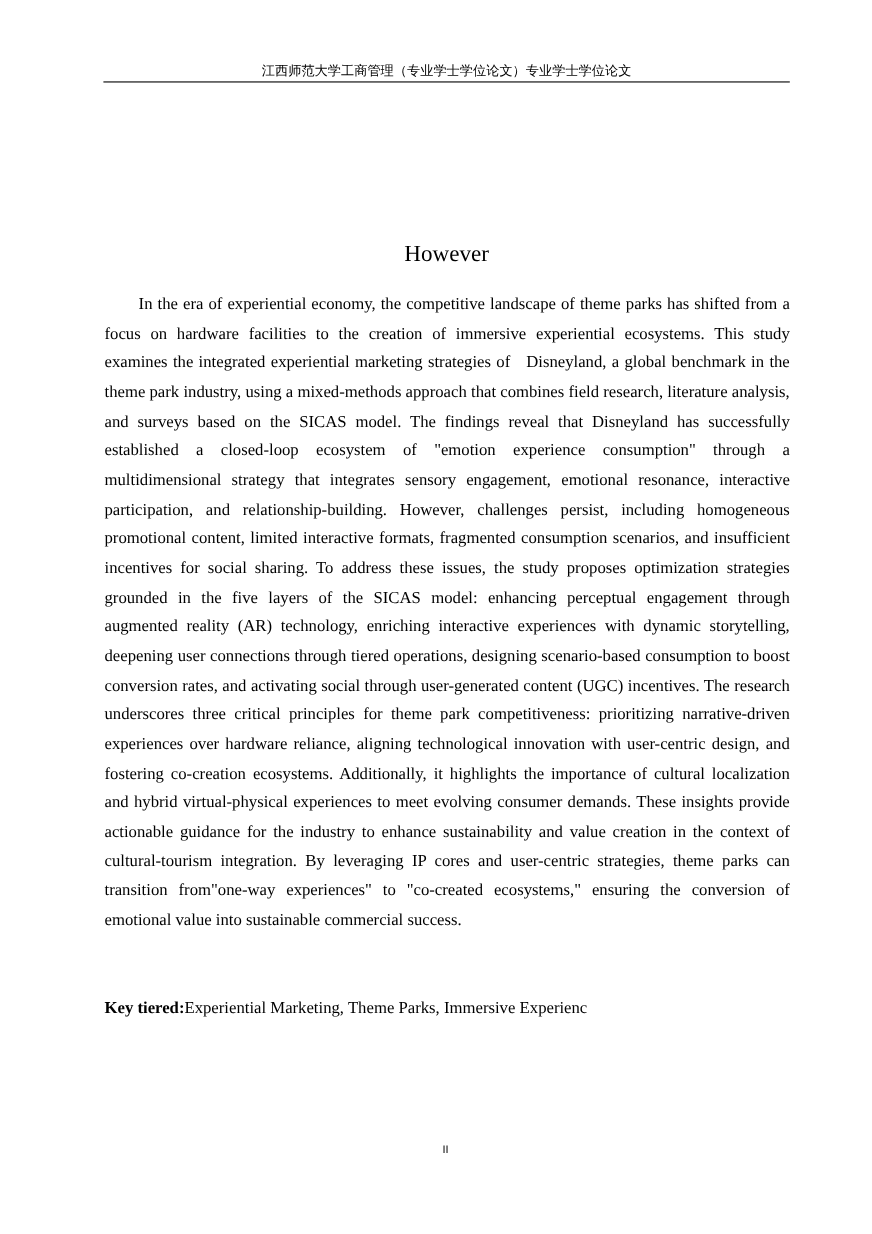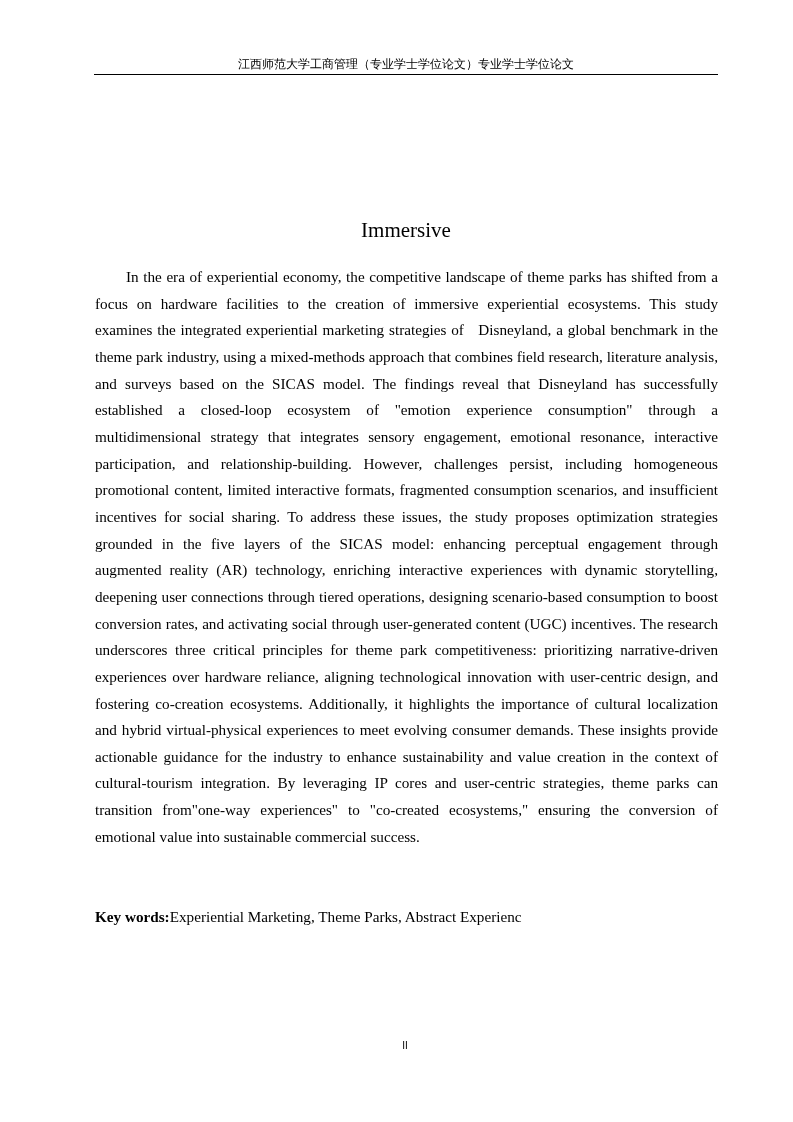--- a/index.html
+++ b/index.html
@@ -35,19 +35,19 @@
     text-align: center; font-size: 10px; line-height: 14px;
     font-family: "Liberation Sans", sans-serif;
   }
 </style>
 </head>
 <body>
 
 <div class="header">江西师范大学工商管理（专业学士学位论文）专业学士学位论文</div>
 <div class="header-rule"></div>
 
-<div class="title">Immersive</div>
+<div class="title">However</div>
 
 <p class="abstract">In the era of experiential economy, the competitive landscape of theme parks has shifted from a focus on hardware facilities to the creation of immersive experiential ecosystems. This study examines the integrated experiential marketing strategies of &nbsp; Disneyland, a global benchmark in the theme park industry, using a mixed-methods approach that combines field research, literature analysis, and surveys based on the SICAS model. The findings reveal that Disneyland has successfully established a closed-loop ecosystem of "emotion experience consumption" through a multidimensional strategy that integrates sensory engagement, emotional resonance, interactive participation, and relationship-building. However, challenges persist, including homogeneous promotional content, limited interactive formats, fragmented consumption scenarios, and insufficient incentives for social sharing. To address these issues, the study proposes optimization strategies grounded in the five layers of the SICAS model: enhancing perceptual engagement through augmented reality (AR) technology, enriching interactive experiences with dynamic storytelling, deepening user connections through tiered operations, designing scenario-based consumption to boost conversion rates, and activating social through user-generated content (UGC) incentives. The research underscores three critical principles for theme park competitiveness: prioritizing narrative-driven experiences over hardware reliance, aligning technological innovation with user-centric design, and fostering co-creation ecosystems. Additionally, it highlights the importance of cultural localization and hybrid virtual-physical experiences to meet evolving consumer demands. These insights provide actionable guidance for the industry to enhance sustainability and value creation in the context of cultural-tourism integration. By leveraging IP cores and user-centric strategies, theme parks can transition from"one-way experiences" to "co-created ecosystems," ensuring the conversion of emotional value into sustainable commercial success.</p>
 
-<div class="keywords"><b>Key words:</b><span>Experiential Marketing, Theme Parks, Abstract Experienc</span></div>
+<div class="keywords"><b>Key tiered:</b><span>Experiential Marketing, Theme Parks, Immersive Experienc</span></div>
 
 <div class="page-number">II</div>
 
 </body></html>

